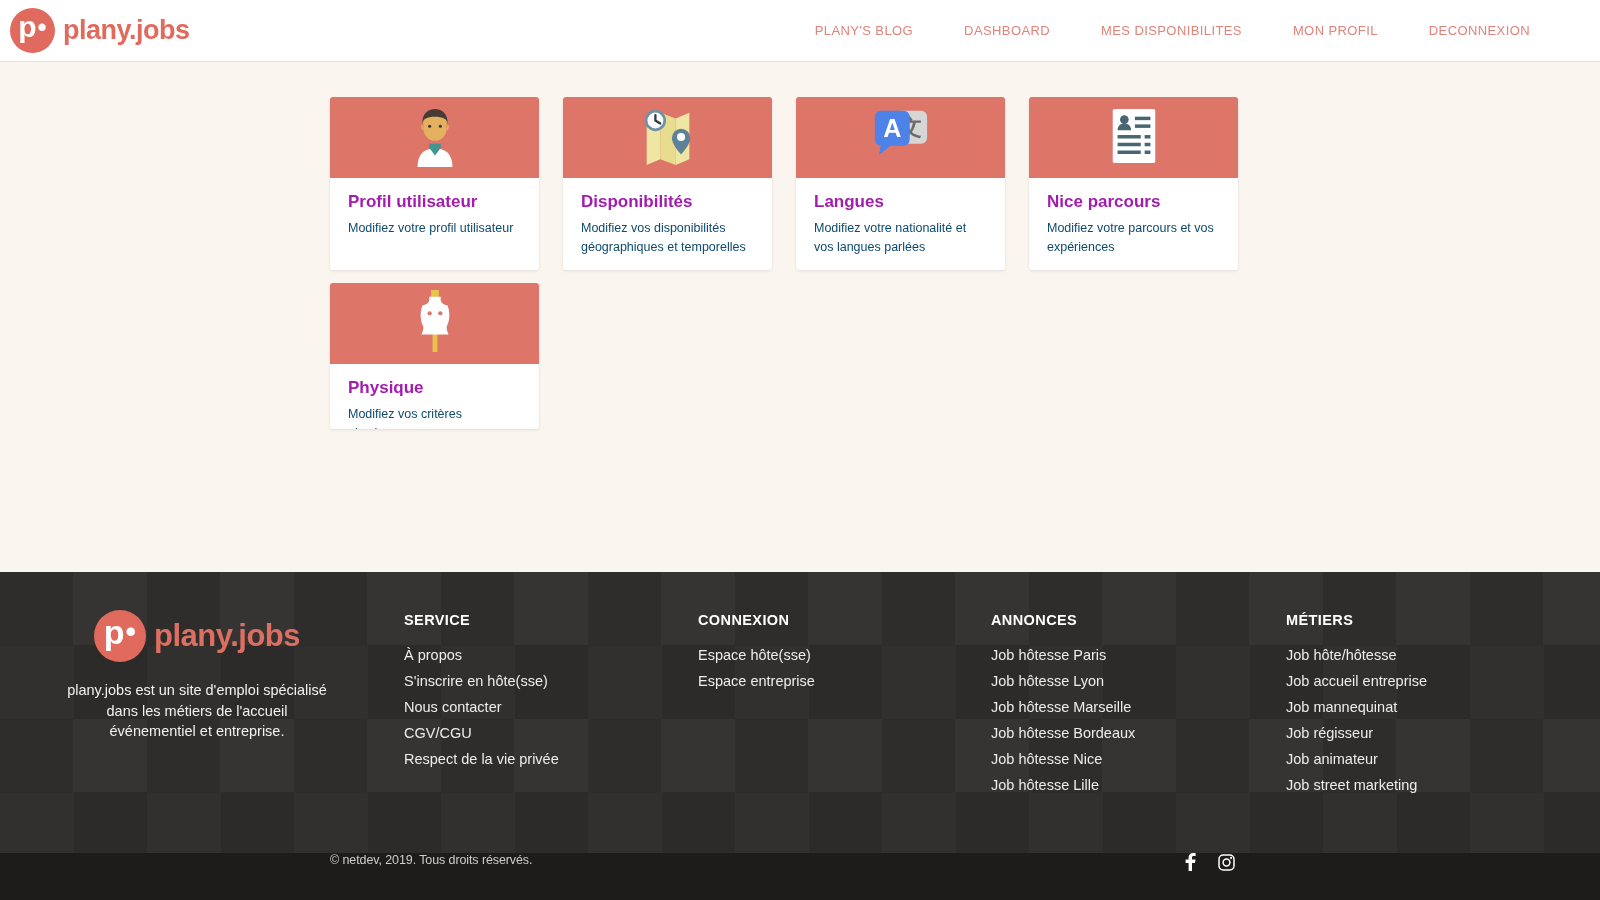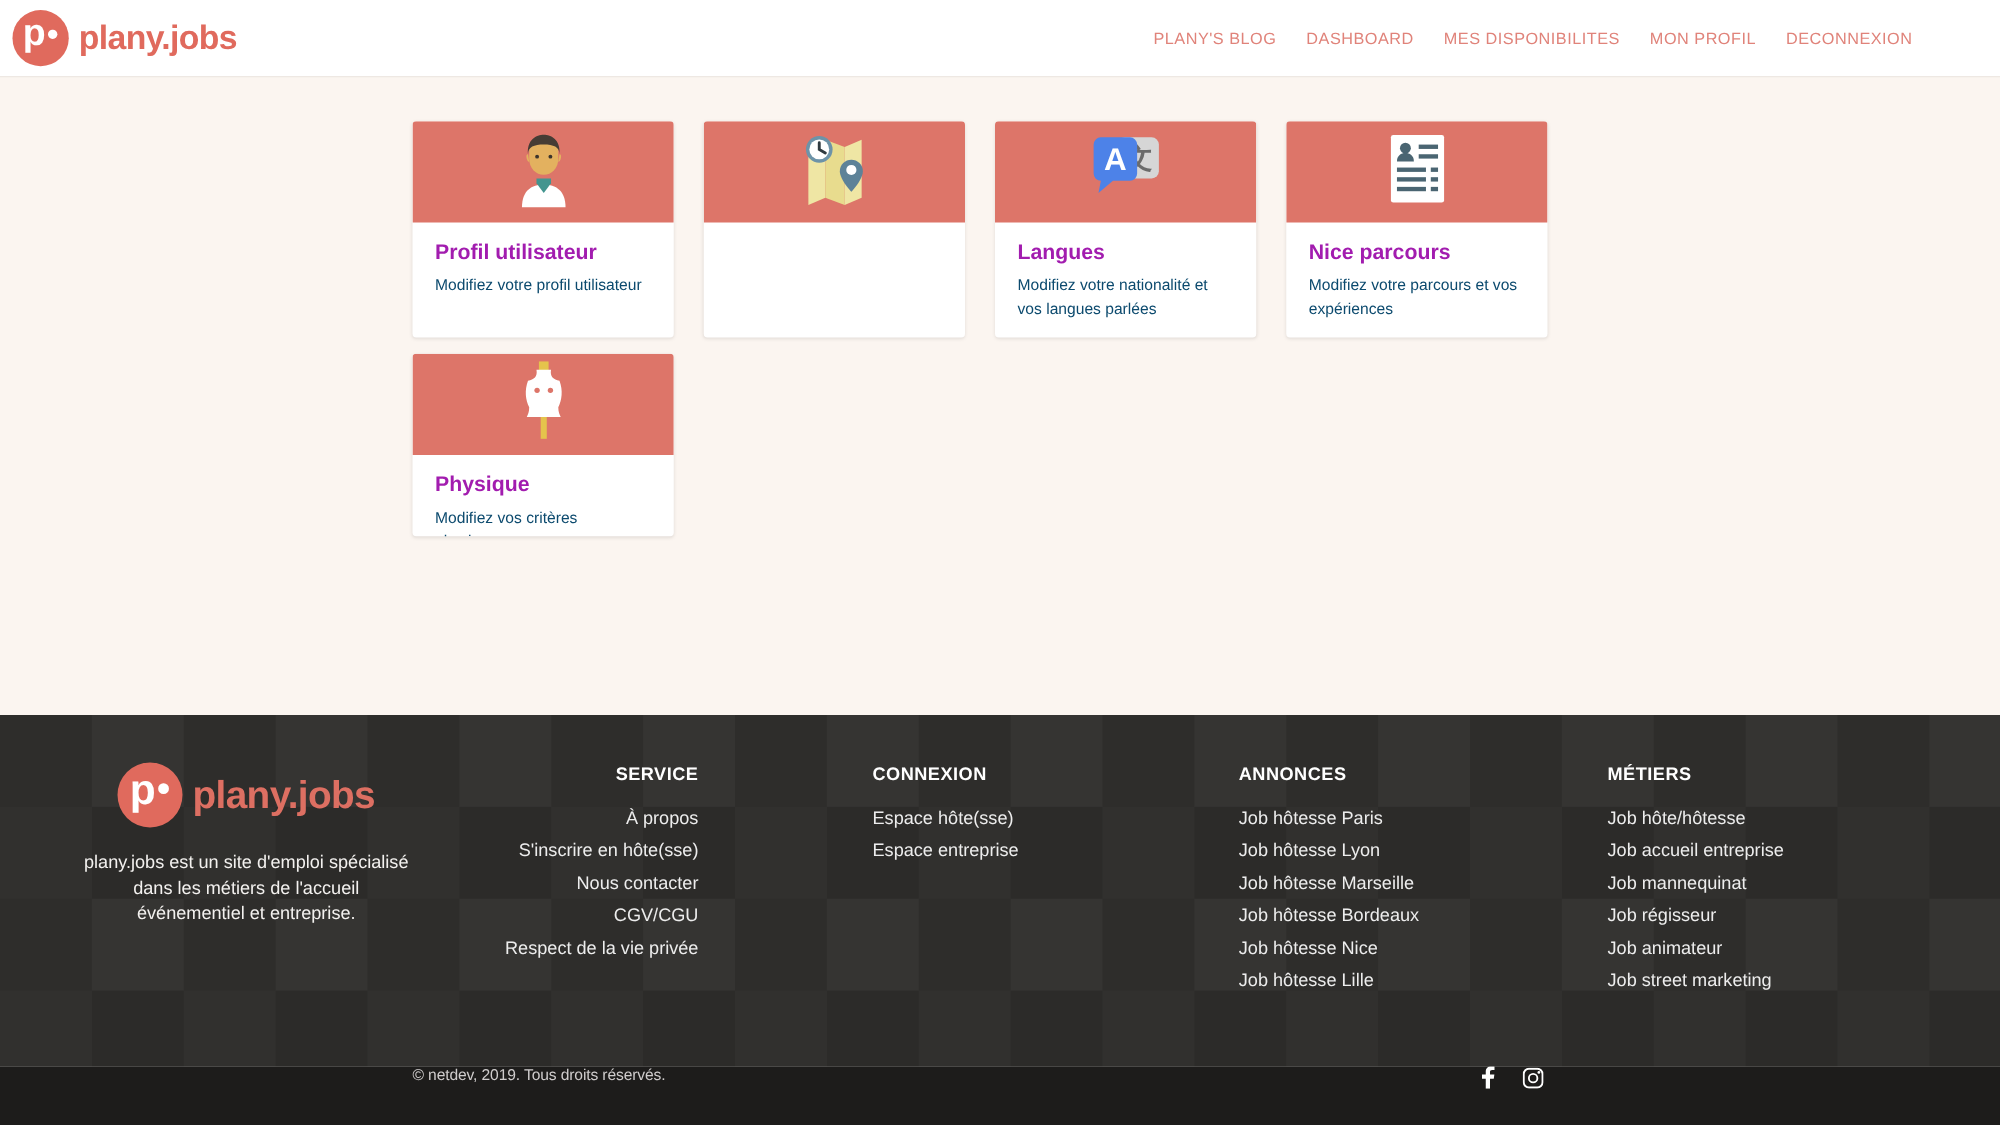--- a/index.html
+++ b/index.html
@@ -12,21 +12,21 @@
     padding:0 70px 0 10px;
   }
   .brand { display:flex; align-items:center; gap:8px; cursor:pointer; }
   .brand-circle {
     width:45px; height:45px; border-radius:50%; background:#e06a5d;
     color:#ffffff; display:flex; align-items:center; justify-content:center;
     font-weight:bold; font-size:30px; line-height:1; padding-bottom:8px;
   }
   .brand-circle .dot { font-size:26px; margin-left:1px; }
   .brand-word { color:#e06a5d; font-weight:bold; font-size:27px; letter-spacing:-0.5px; }
-  .nav { display:flex; align-items:center; gap:24px; }
+  .nav { display:flex; align-items:center; gap:51px; }
   .nav a {
     color:#e0837a; text-decoration:none; font-size:13px; letter-spacing:0.4px;
     text-transform:uppercase; cursor:pointer;
   }
 
   
   .main { height:510px; background:#fbf5f0; padding:35px 0 0 330px; }
   .cards-row { display:flex; gap:24px; }
   .cards-row + .cards-row { margin-top:13px; }
   .card {
@@ -44,21 +44,21 @@
 
   
   .footer {
     position:relative; height:281px; background-color:#2e2d2b;
     background-image:
       conic-gradient(from 0deg at 50% 50%, rgba(255,255,255,0.030) 0 90deg, rgba(0,0,0,0.05) 90deg 180deg, rgba(255,255,255,0.014) 180deg 270deg, rgba(0,0,0,0.0) 270deg 360deg);
     background-size:147px 147px;
   }
   .fcol { position:absolute; top:40px; }
   .fcol-about { left:66px; width:262px; text-align:center; top:38px; }
-  .fcol-service { left:404px;text-align:right; }
+  .fcol-service { left:404px; }
   .fcol-connexion { left:698px; }
   .fcol-annonces { left:991px; }
   .fcol-metiers { left:1286px; }
   .fbrand { display:inline-flex; align-items:center; gap:8px; cursor:pointer; margin-bottom:18px; }
   .fbrand-circle {
     width:52px; height:52px; border-radius:50%; background:#e06a5d;
     color:#ffffff; display:flex; align-items:center; justify-content:center;
     font-weight:bold; font-size:34px; line-height:1; padding-bottom:9px;
   }
   .fbrand-circle .dot { font-size:30px; margin-left:1px; }
@@ -126,20 +126,24 @@
             <path d="M12 14 L26 8 L26 56 L12 62 Z" fill="#efe6a4"></path>
             <path d="M26 8 L42 14 L42 62 L26 56 Z" fill="#e8dc8e"></path>
             <path d="M42 14 L56 8 L56 56 L42 62 Z" fill="#efe6a4"></path>
             <path d="M38 34 a9.5 9.5 0 1 1 19 0 c0 7 -9.5 17 -9.5 17 s-9.5 -10 -9.5 -17 Z" fill="#5d8298"></path>
             <circle cx="47.5" cy="33" r="4.2" fill="#ffffff"></circle>
             <circle cx="21" cy="16" r="11" fill="#6d93a8"></circle>
             <circle cx="21" cy="16" r="8.2" fill="#ffffff"></circle>
             <path d="M21 10.5 L21 16 L26 19" stroke="#2f3a40" stroke-width="2.4" fill="none" stroke-linecap="round"></path>
           </svg>
         </span>
+      </div>
+      <div class="card-body">
+        <div class="card-title">Disponibilités</div>
+        <div class="card-desc">Modifiez vos disponibilités géographiques et temporelles</div>
       </div>
     </div>
 
     <div class="card card-tall">
       <div class="card-head">
         <span>
           <svg width="60" height="58" viewBox="0 0 62 60">
             <rect x="24" y="4" width="34" height="34" rx="6" fill="#d6d6d6"></rect>
             <text x="41" y="29" font-size="24" font-weight="bold" fill="#6b6b6b" text-anchor="middle" font-family="DejaVu Sans, sans-serif">文</text>
             <path d="M4 10 a6 6 0 0 1 6 -6 h24 a6 6 0 0 1 6 6 v24 a6 6 0 0 1 -6 6 h-14 l-12 10 l2 -10 h-0 a6 6 0 0 1 -6 -6 Z" fill="#4d82e8"></path>

